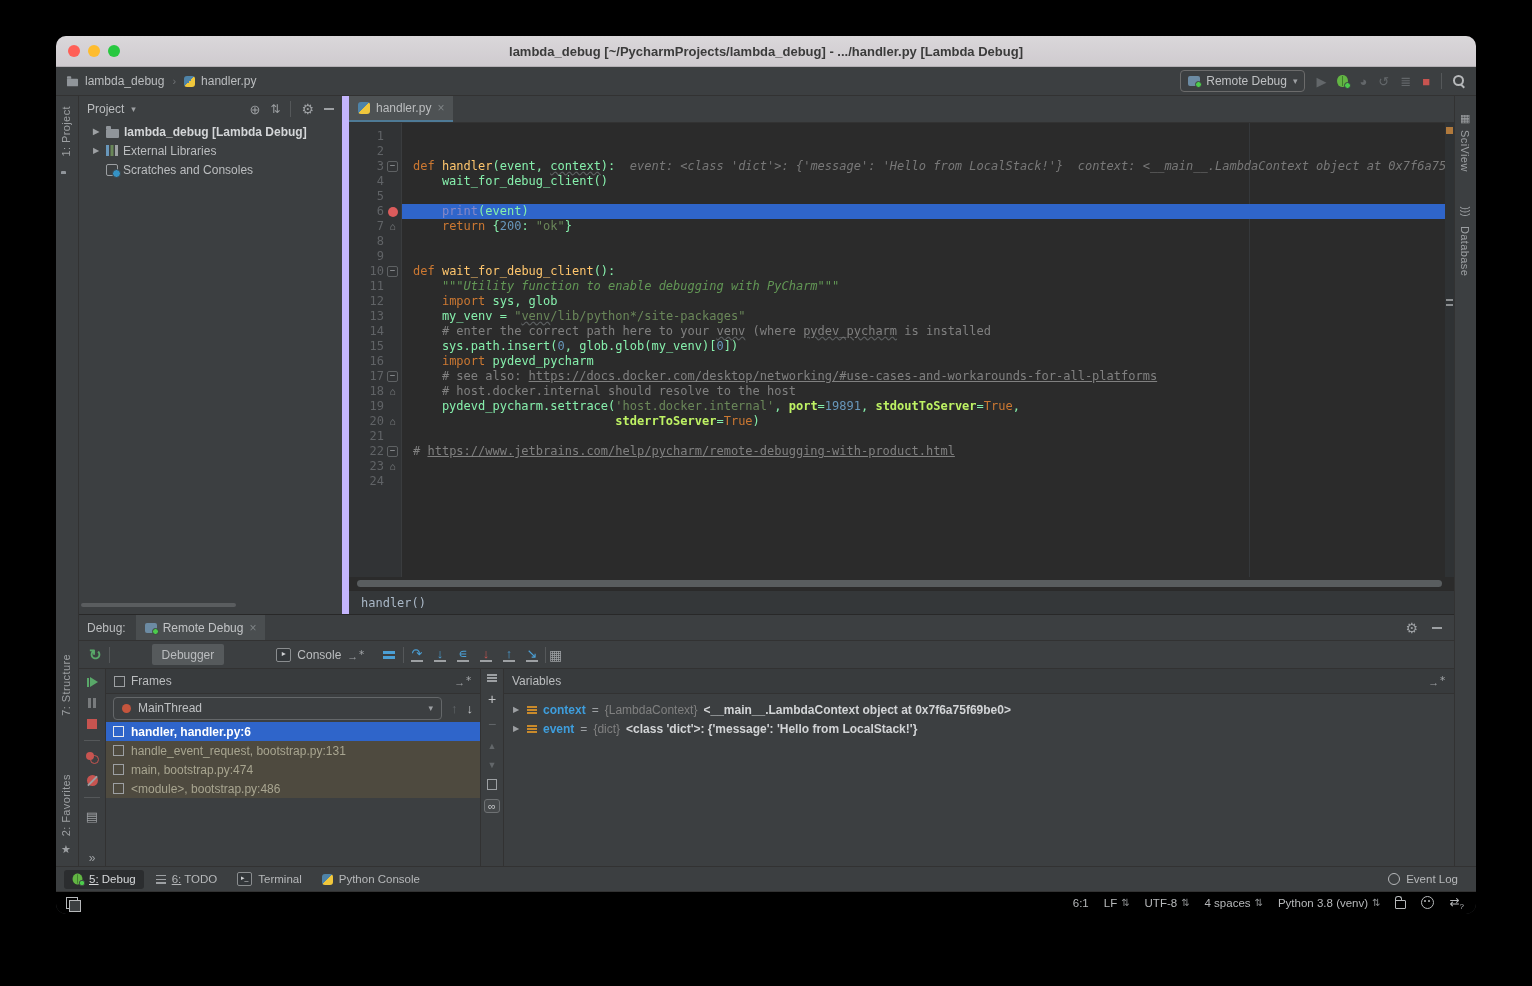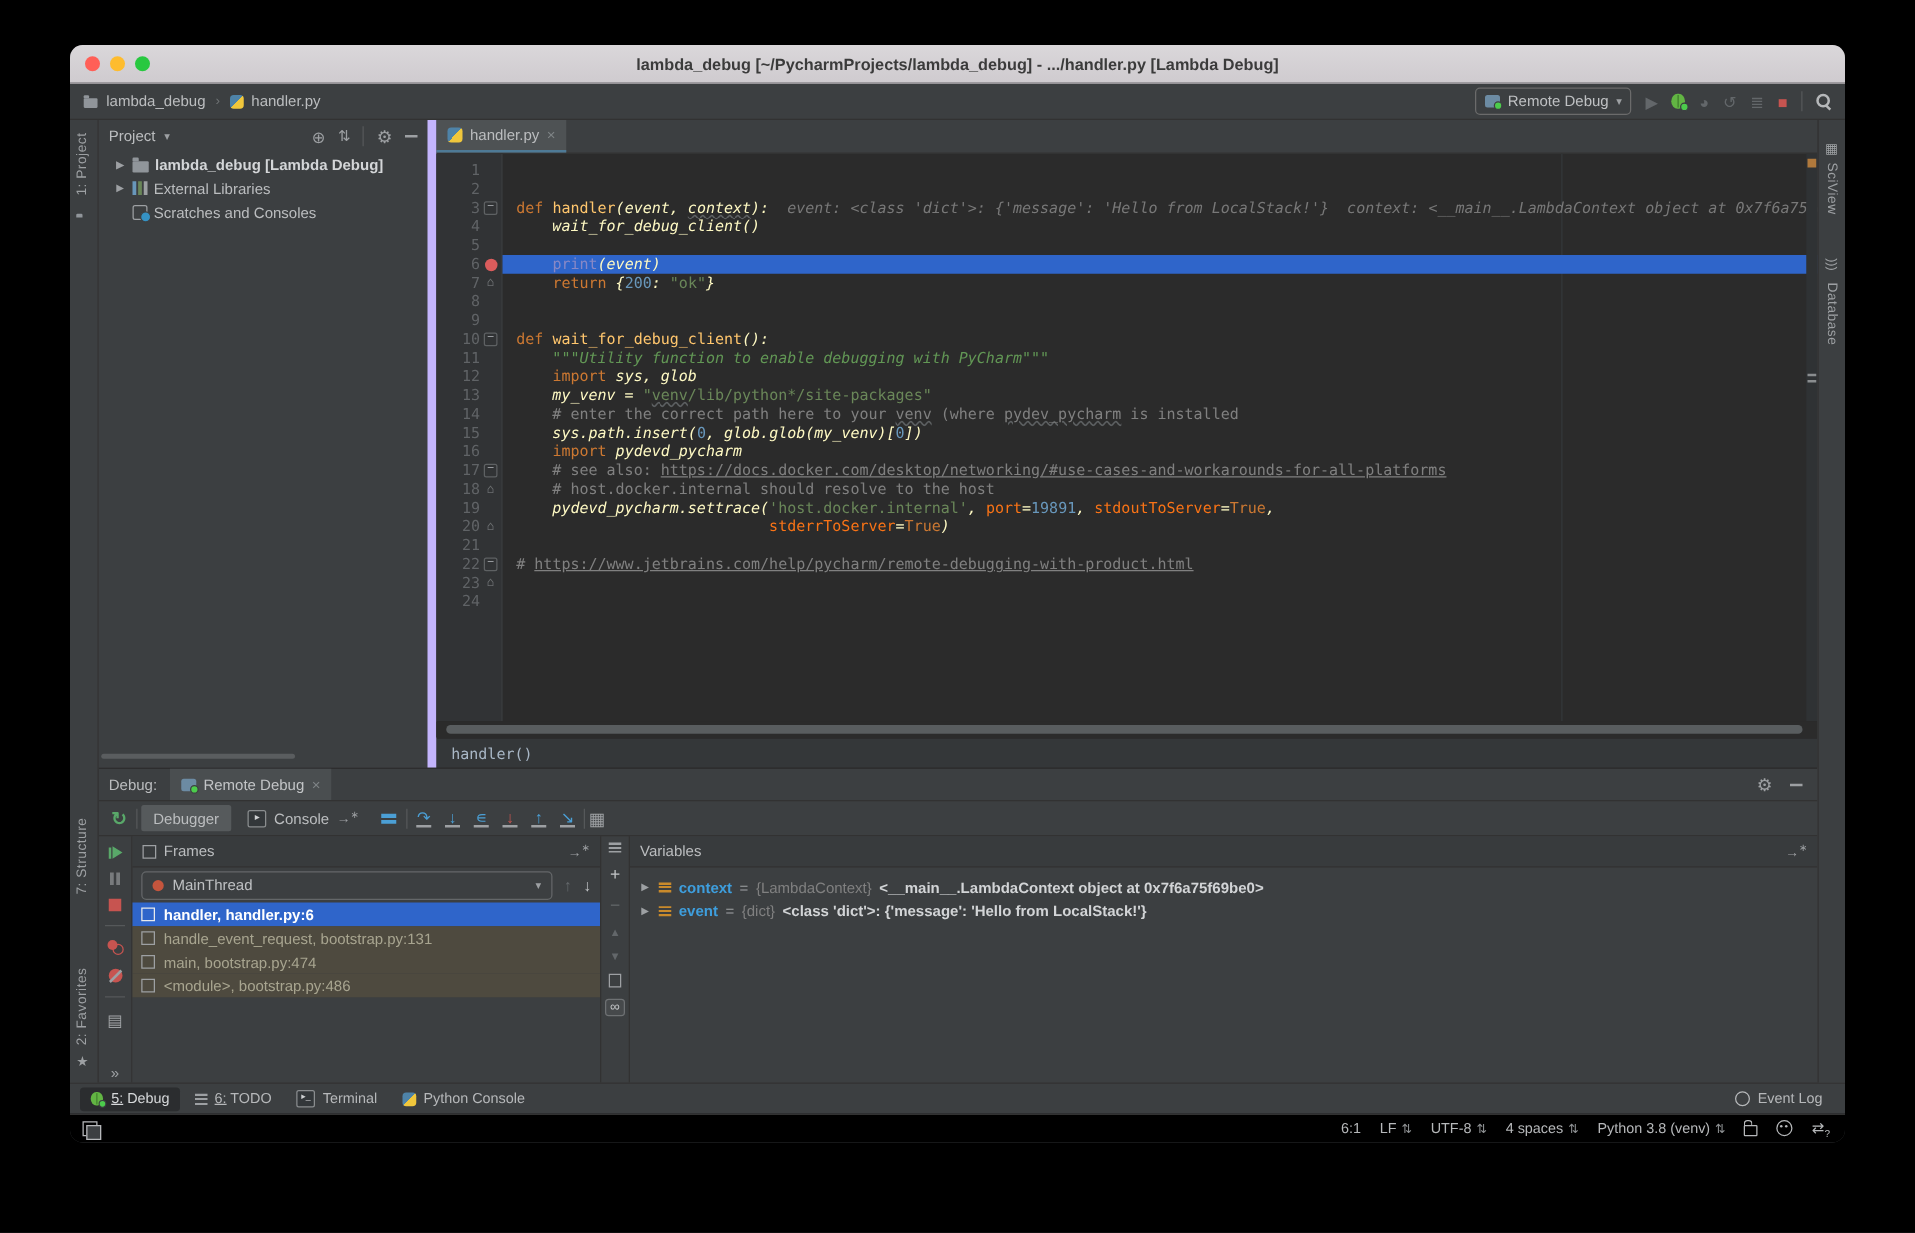--- a/index.html
+++ b/index.html
@@ -65,24 +65,24 @@
   .gutslot{width:17px;display:flex;align-items:center;justify-content:center;}
   .bp{width:10px;height:10px;border-radius:50%;background:#db5c5c;}
   .foldo{width:9px;height:9px;border:1px solid #5e6163;border-radius:2px;color:#9da0a3;font-size:9px;line-height:7px;text-align:center;}
   .folde{color:#6b6e70;font-size:10px;line-height:9px;}
 
   .codecol{flex:1;position:relative;padding-top:6px;font-family:"DejaVu Sans Mono",monospace;font-size:12px;
            line-height:15px;color:#a9b7c6;min-width:0;}
   .guide{position:absolute;top:0;bottom:0;left:847px;width:1px;background:#35383b;}
   .codeline{height:15px;white-space:pre;padding-left:11px;position:relative;}
   .codeline.exec{background:#2f65ca;}
-  .tk-kw{color:#cc7832;}.tk-fn{color:#ffc66d;}.tk-pl{color:#fef9c3;font-style:italic;}.tk-bi{color:#8888c6;}
+  .tk-kw{color:#cc7832;}.tk-fn{color:#ffc66d;}.tk-pl{color:#86efac;}.tk-bi{color:#8888c6;}
   .tk-num{color:#6897bb;}.tk-str{color:#6a8759;}.tk-doc{color:#629755;font-style:italic;}
   .tk-com{color:#808080;}.tk-lnk{color:#808080;text-decoration:underline;}
-  .tk-arg{color:#f97316;}.tk-hint{color:#787878;font-style:italic;}
+  .tk-arg{color:#bef264;font-weight:bold;}.tk-hint{color:#787878;font-style:italic;}
   .tk-sp{text-decoration-line:underline;text-decoration-style:wavy;text-decoration-color:#5c5f61;}
   .estripe{position:absolute;right:0;top:0;bottom:0;width:9px;background:#2f3234;}
   .emark{position:absolute;right:1px;}
   .emark.m1{top:4px;width:7px;height:7px;background:#b0793c;}
   .emark.m2{top:176px;width:7px;height:2px;background:#8a8d8f;}
   .emark.m3{top:181px;width:7px;height:2px;background:#8a8d8f;}
 
   .hscroll{height:13px;flex:none;background:#2b2b2b;position:relative;}
   .hbar{position:absolute;left:8px;right:12px;top:3px;height:7px;border-radius:4px;background:#595d5f;}
   .crumbbar{height:23px;flex:none;background:#343739;border-top:1px solid #2a2a2a;display:flex;align-items:center;
@@ -91,21 +91,21 @@
   
   .debug{height:256px;flex:none;display:flex;flex-direction:column;background:#3c3f41;border-top:1px solid #282828;}
   .dbg-head{height:25px;flex:none;display:flex;align-items:center;padding-left:8px;color:#bbbdbf;font-size:12px;gap:10px;}
   .sess-tab{height:25px;display:flex;align-items:center;gap:6px;padding:0 9px;background:#4a4e50;color:#c2c4c6;}
   .dh-right{margin-left:auto;display:flex;align-items:center;gap:14px;margin-right:12px;color:#9da0a3;}
   .dash{display:inline-block;width:10px;height:2px;background:#9da0a3;}
 
   .dbg-toolbar{height:27px;flex:none;border-top:1px solid #323232;border-bottom:1px solid #323232;display:flex;
                align-items:center;padding:0 6px;gap:3px;}
   .rerun{color:#59a869;font-size:15px;font-weight:bold;margin:0 4px;}
-  .dtab{height:21px;display:flex;align-items:center;gap:6px;padding:0 10px;border-radius:2px;color:#bbbdbf;font-size:12px;}
+  .dtab{height:21px;display:flex;align-items:center;gap:6px;padding:0 10px;border-radius:2px;color:#bbbdbf;font-size:12px;margin-left:39px;}
   .dtab.sel{background:#565a5c;}
   .pin{color:#9da0a3;font-size:11px;}
   .pin sup{font-size:8px;}
   .stepicon{width:20px;text-align:center;font-size:13px;line-height:13px;position:relative;padding-bottom:3px;}
   .stepicon::after{content:"";position:absolute;left:4px;right:4px;bottom:1px;height:2px;background:#9da0a3;}
   .blue{color:#4b9fd5;}.redic{color:#c75450;}
   .execpt{display:inline-block;width:12px;height:8px;margin:0 5px;
           background:linear-gradient(#4b9fd5 0 3px,transparent 3px 5px,#4b9fd5 5px 8px);}
 
   .dbg-content{flex:1;display:flex;min-height:0;}

